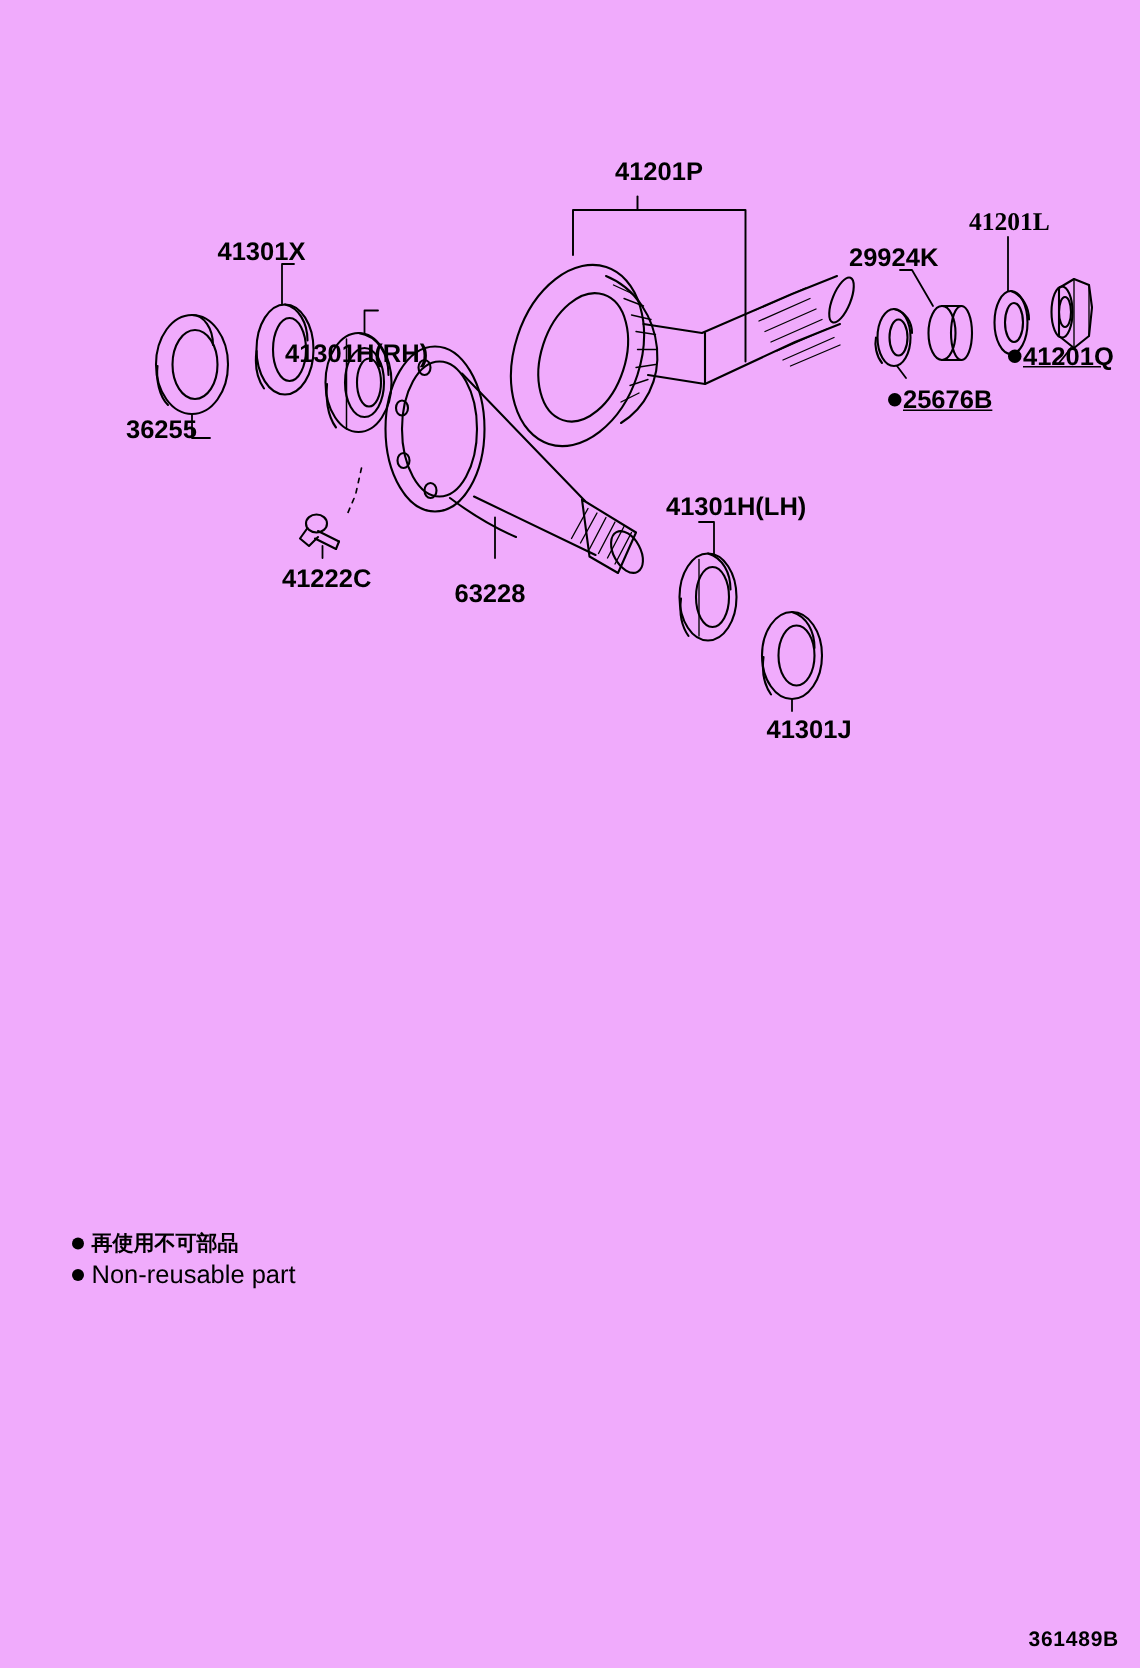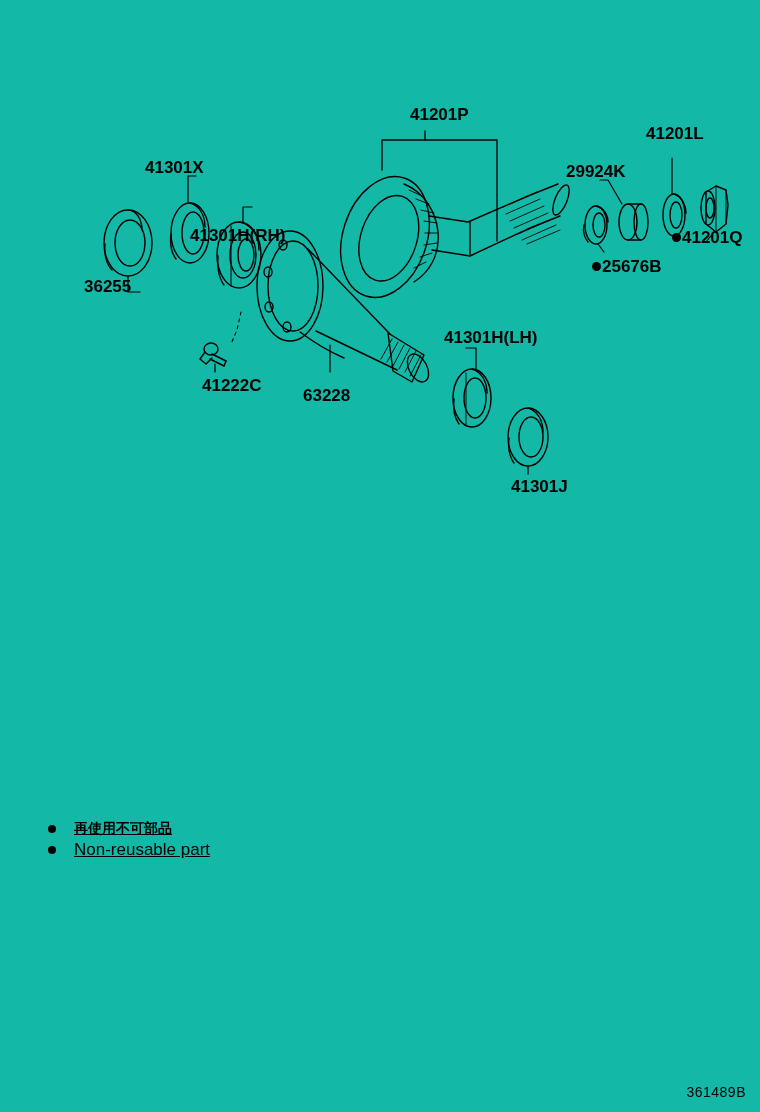--- a/index.html
+++ b/index.html
@@ -8,21 +8,21 @@
     background: #ffffff;
   }
   body {
     font-family: "Liberation Sans", sans-serif;
     color: #000000;
   }
   #page {
     position: relative;
     width: 760px;
     height: 1112px;
-    background: #14b8a6;
+    background: #f0abfc;
     overflow: hidden;
   }
   #diagram-svg {
     position: absolute;
     left: 0;
     top: 0;
     width: 760px;
     height: 1112px;
   }
   .label {
@@ -36,23 +36,22 @@
   }
   .legend {
     position: absolute;
     left: 48px;
     top: 820px;
     width: 260px;
   }
   .legend-row {
     display: flex;
     align-items: center;
-    gap: 18px;
+    gap: 5px;
     margin-bottom: 2px;
-    text-decoration: underline;
   }
   .legend-dot {
     width: 8px;
     height: 8px;
     border-radius: 50%;
     background: #000;
     flex: 0 0 auto;
   }
   .legend-jp {
     font-family: "DejaVu Sans", sans-serif;
@@ -66,27 +65,28 @@
     font-size: 17px;
     color: #000;
     white-space: nowrap;
   }
   #figure-code {
     position: absolute;
     right: 14px;
     bottom: 12px;
     font-family: "Liberation Sans", sans-serif;
     font-size: 14px;
-    font-weight: normal;
+    font-weight: bold;
     color: #000;
     letter-spacing: 0.5px;
     margin-left: 20px;
   }
   .bullet-label {
     display: inline-block;
+    text-decoration: underline;
   }
   .bullet-dot {
     display: inline-block;
     width: 9px;
     height: 9px;
     border-radius: 50%;
     background: #000;
     margin-right: 1px;
     vertical-align: middle;
     position: relative;
@@ -244,28 +244,28 @@
         <path d="M528 408 C 538 411 543 421 543 432"></path>
         <path d="M514 463 C 509 456 508 446 509 438"></path>
       </g>
       <path d="M528 466 L528 474" stroke-width="1.2"></path>
 
     </g>
   </svg>
 
   <div class="label" style="left:410px; top:105px;"><span>41201P</span></div>
   <div class="label" style="left:145px; top:158px;"><span>41301X</span></div>
-  <div class="label" style="left:646px; top:124px;"><span>41201L</span></div>
+  <div class="label" style="left:646px; top:138px;font-family:Liberation Serif, serif;"><span>41201L</span></div>
   <div class="label" style="left:566px; top:162px;"><span>29924K</span></div>
   <div class="label" style="left:190px; top:190px;margin-top:36px;"><span>41301H(RH)</span></div>
   <div class="label bullet-label" style="left:672px; top:228px;"><span class="bullet-dot"></span><span>41201Q</span></div>
   <div class="label bullet-label" style="left:592px; top:257px;"><span class="bullet-dot"></span><span>25676B</span></div>
   <div class="label" style="left:84px; top:277px;"><span>36255</span></div>
   <div class="label" style="left:444px; top:328px;"><span>41301H(LH)</span></div>
-  <div class="label" style="left:202px; top:376px;"><span>41222C</span></div>
+  <div class="label" style="left:188px; top:376px;"><span>41222C</span></div>
   <div class="label" style="left:303px; top:386px;"><span>63228</span></div>
   <div class="label" style="left:511px; top:477px;"><span>41301J</span></div>
 
   <div class="legend">
     <div class="legend-row">
       <span class="legend-dot"></span>
       <span class="legend-jp">再使用不可部品</span>
     </div>
     <div class="legend-row">
       <span class="legend-dot"></span>

